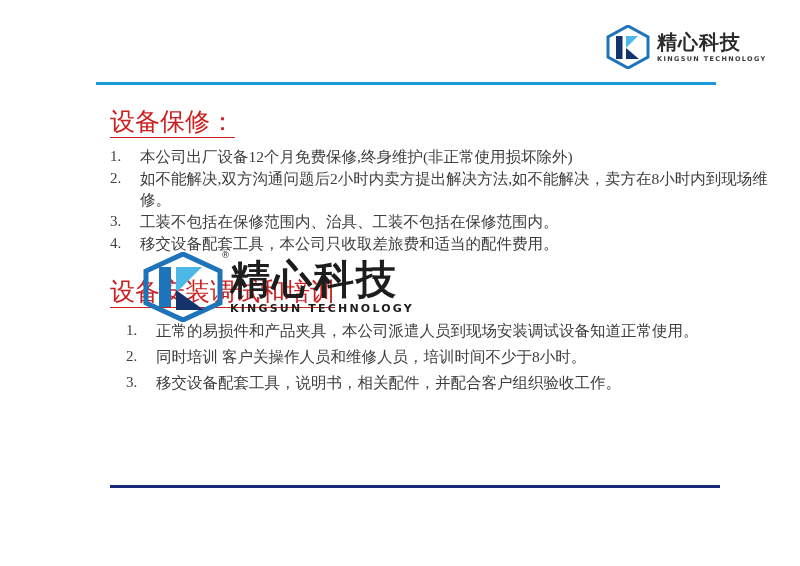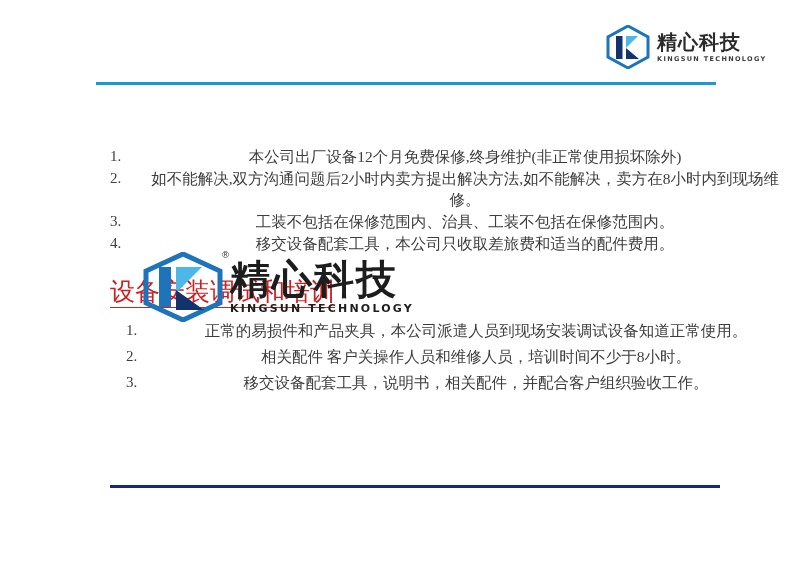--- a/index.html
+++ b/index.html
@@ -122,21 +122,20 @@
     flex: 0 0 auto;
     width: 30px;
     text-align: left;
     font-family: "Liberation Serif", "DejaVu Serif", serif;
     font-size: 15px;
     color: #3d3d3d;
   }
   .li-text {
     flex: 1 1 auto;
     font-family: "Liberation Serif", "DejaVu Serif", serif;
-    text-align: center;
   }
 
   
   .watermark {
     position: absolute;
     left: 140px;
     top: 252px;
     width: 420px;
     height: 70px;
     display: flex;
@@ -196,20 +195,21 @@
   <div class="logo-words">
     <div class="logo-cn">精心科技</div>
     <div class="logo-en">KINGSUN TECHNOLOGY</div>
   </div>
 </div>
 
 <div class="rule-top"></div>
 
 <div class="content">
 
+  <div class="section-heading" id="heading-warranty">设备保修：</div>
 
   <ul class="list" id="list-warranty">
     <li>
       <span class="li-num">1.</span>
       <span class="li-text">本公司出厂设备12个月免费保修,终身维护(非正常使用损坏除外)</span>
     </li>
     <li>
       <span class="li-num">2.</span>
       <span class="li-text">如不能解决,双方沟通问题后2小时内卖方提出解决方法,如不能解决，卖方在8小时内到现场维修。</span>
     </li>
@@ -225,21 +225,21 @@
 
   <div class="section-heading" id="heading-install">设备安装调试和培训</div>
 
   <ul class="list" id="list-install">
     <li>
       <span class="li-num">1.</span>
       <span class="li-text">正常的易损件和产品夹具，本公司派遣人员到现场安装调试设备知道正常使用。</span>
     </li>
     <li>
       <span class="li-num">2.</span>
-      <span class="li-text">相关配件 客户关操作人员和维修人员，培训时间不少于8小时。</span>
+      <span class="li-text">同时培训 客户关操作人员和维修人员，培训时间不少于8小时。</span>
     </li>
     <li>
       <span class="li-num">3.</span>
       <span class="li-text">移交设备配套工具，说明书，相关配件，并配合客户组织验收工作。</span>
     </li>
   </ul>
 
   <div class="watermark">
     <div class="wm-mark">
       <svg width="86" height="70" viewBox="0 0 86 70" xmlns="http://www.w3.org/2000/svg">

